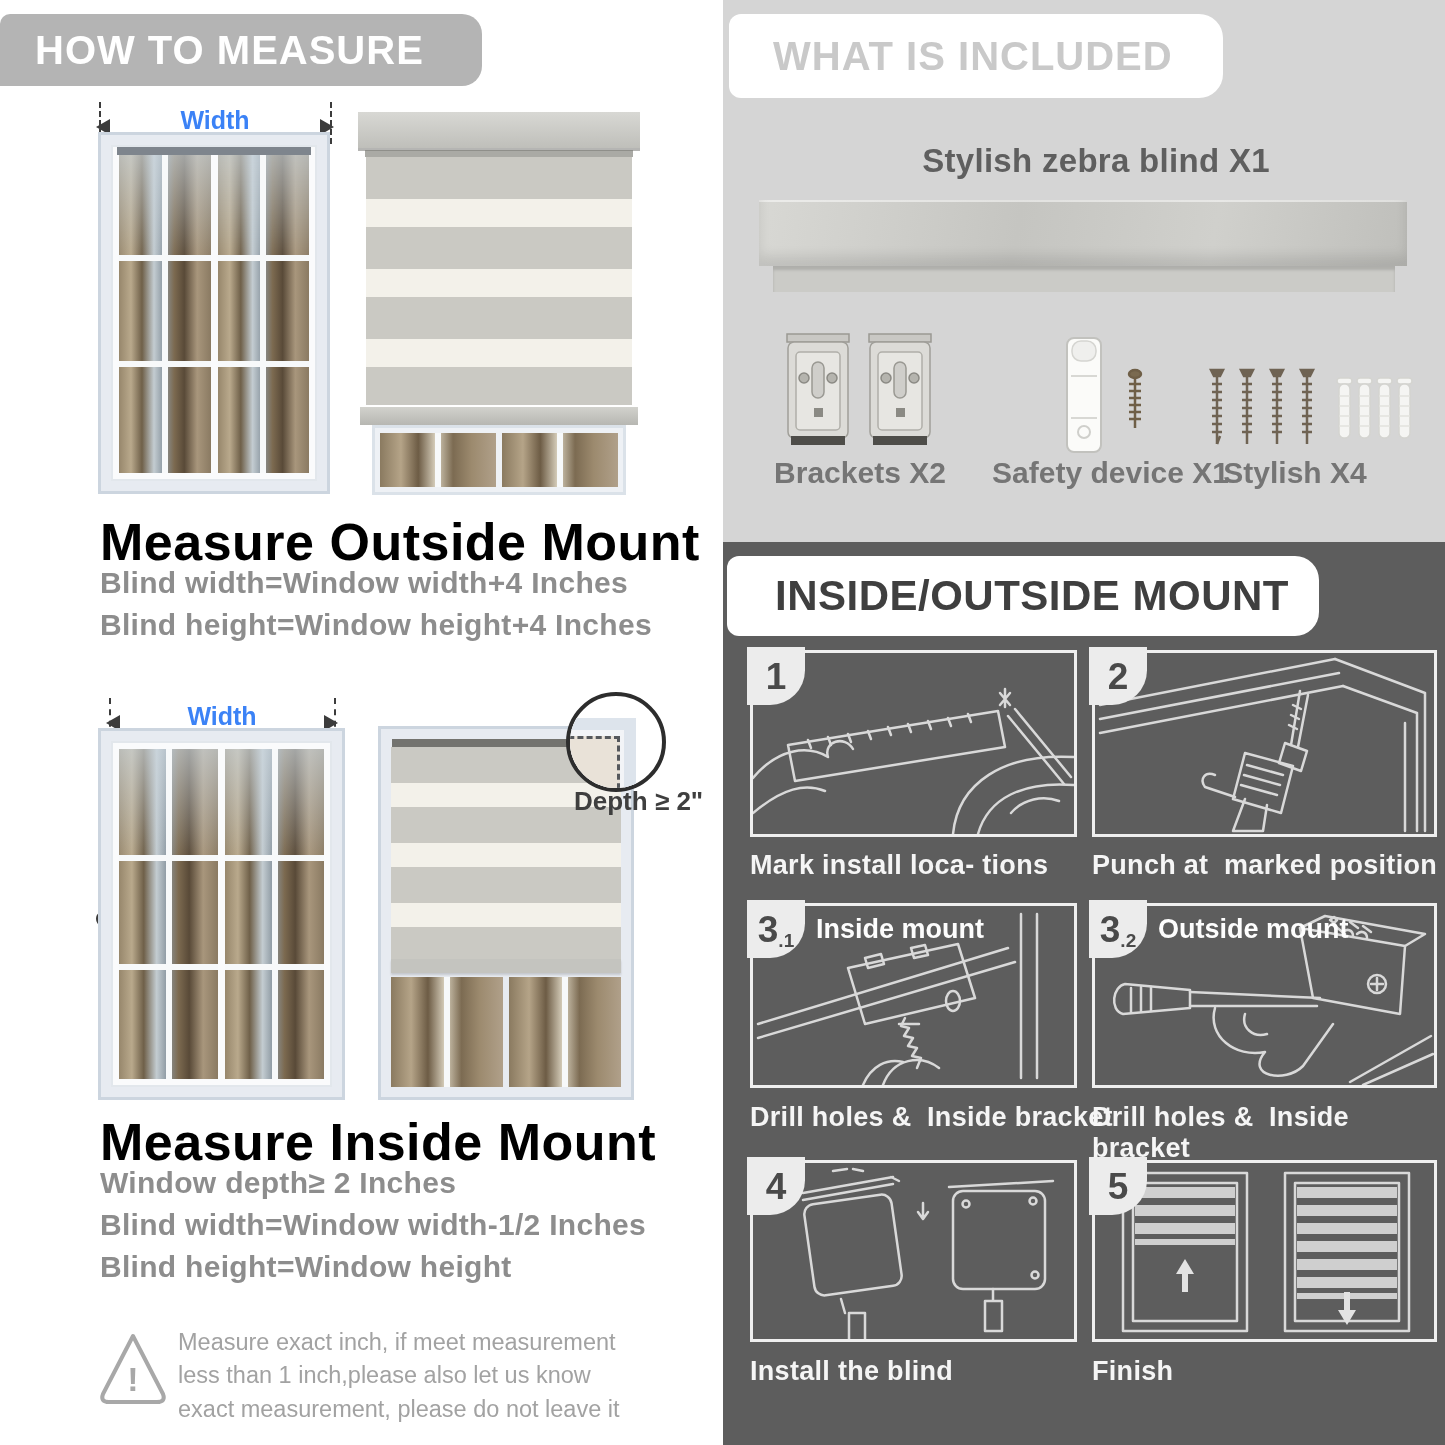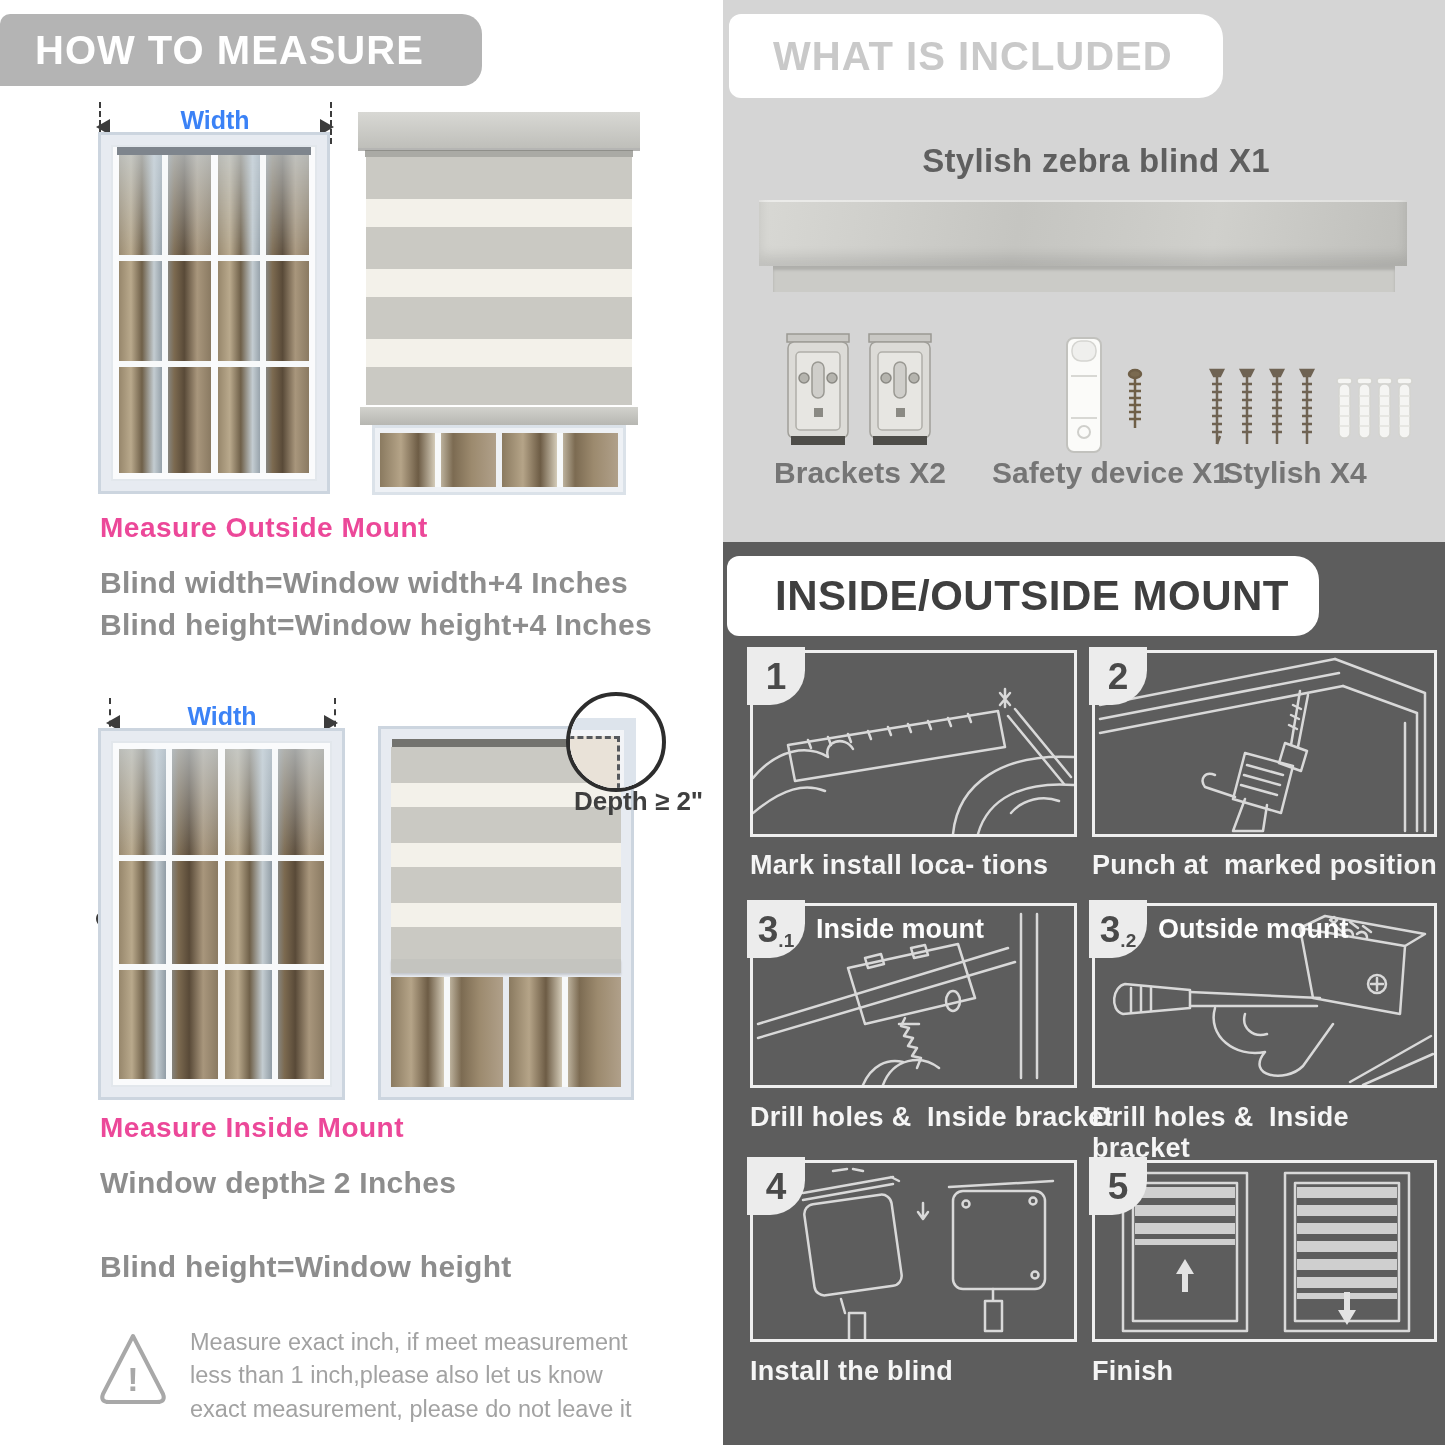--- a/index.html
+++ b/index.html
@@ -66,24 +66,24 @@
 
   
   .depth-circle{position:absolute;width:92px;height:92px;border-radius:50%;border:4px solid #2d2d2d;
     background:#ffffff;overflow:hidden;z-index:5;}
   .dc-frame{position:absolute;left:-20px;bottom:-20px;top:22px;right:26px;
     border-top:12px solid #dde4ec;border-right:12px solid #dde4ec;background:#f2f4f7;}
   .dc-dash{position:absolute;left:-20px;bottom:-20px;top:40px;right:42px;
     border-top:3px dashed #55585c;border-right:3px dashed #55585c;background:#e9e2d8;}
   .depth-label{position:absolute;font-weight:bold;font-size:26px;color:#3f3f3f;white-space:nowrap;}
 
-  .mhead{position:absolute;font-weight:bold;font-size:28px;color:#ec4899;letter-spacing:.5px;}
+  .mhead{position:absolute;font-weight:bold;font-size:52px;color:#000000;letter-spacing:.5px;}
   .mline{position:absolute;font-weight:bold;font-size:30px;color:#8d8d8d;letter-spacing:.3px;}
 
-  .warn{position:absolute;left:178px;top:1326px;width:470px;color:#a2a2a2;font-size:23.5px;line-height:1.42;margin-left:12px;}
+  .warn{position:absolute;left:178px;top:1326px;width:470px;color:#a2a2a2;font-size:23.5px;line-height:1.42;}
   .warn-tri{position:absolute;left:96px;top:1330px;width:74px;height:78px;}
   .warn-glyph{position:absolute;left:0;top:0;width:100%;text-align:center;line-height:98px;
     color:#a8a8a8;font-weight:bold;font-size:34px;}
 
   
   .sec-included{position:absolute;left:723px;top:0;width:722px;height:542px;background:#d5d5d5;}
   .badge-included{position:absolute;left:6px;top:14px;width:494px;height:84px;background:#ffffff;
     border-radius:12px 24px 24px 12px;color:#c9c9c9;font-weight:bold;font-size:40px;line-height:84px;
     padding-left:44px;box-sizing:border-box;letter-spacing:1px;}
   .product-title{position:absolute;left:0;right:0;top:142px;text-align:center;color:#5f5f5f;
@@ -219,20 +219,21 @@
   </div>
 
   <div class="depth-circle" style="left:566px;top:692px;">
     <div class="dc-frame"></div>
     <div class="dc-dash"></div>
   </div>
   <div class="depth-label" style="left:574px;top:786px;">Depth ≥ 2"</div>
 
   <div class="mhead" style="left:100px;top:1112px;">Measure Inside Mount</div>
   <div class="mline" style="left:100px;top:1166px;">Window depth≥ 2 Inches</div>
+  <div class="mline" style="left:100px;top:1208px;">Blind width=Window width-1/2 Inches</div>
   <div class="mline" style="left:100px;top:1250px;">Blind height=Window height</div>
 
   <div class="warn-tri">
     <svg viewBox="0 0 74 78" width="74" height="78">
       <path d="M37 6 L67 64 Q70 72 61 72 L13 72 Q4 72 7 64 Z" fill="none" stroke="#a8a8a8" stroke-width="4" stroke-linejoin="round"></path>
     </svg>
     <div class="warn-glyph">!</div>
   </div>
   <div class="warn">Measure exact inch, if meet measurement less than 1 inch,please also let us know exact measurement, please do not leave it</div>
 

